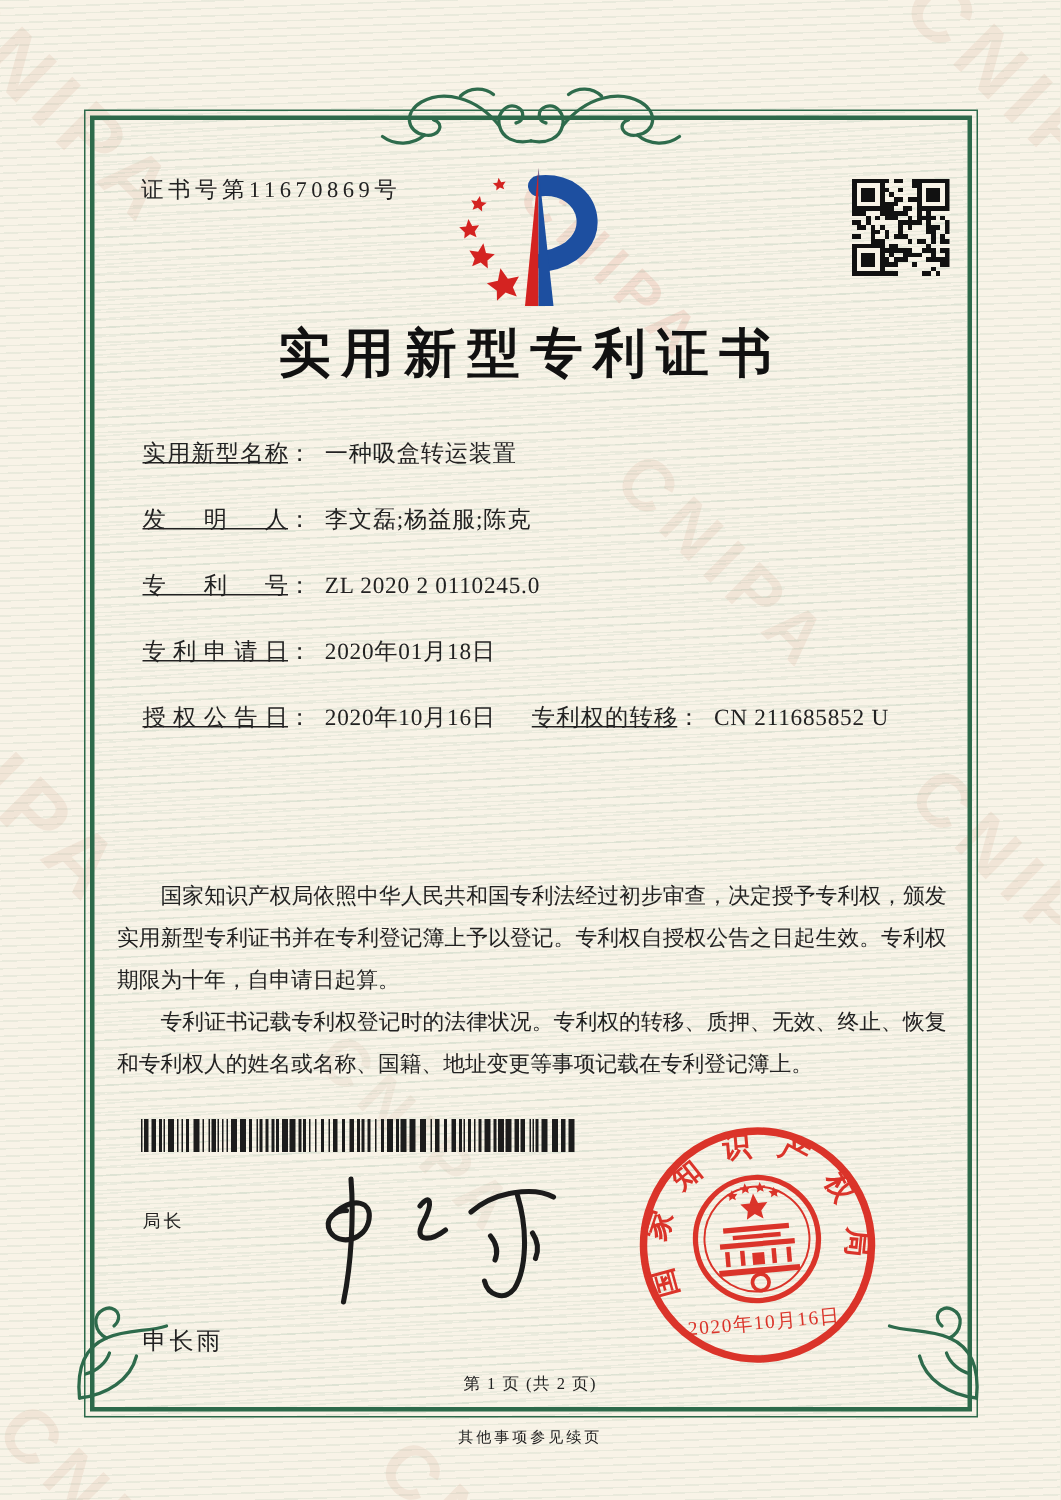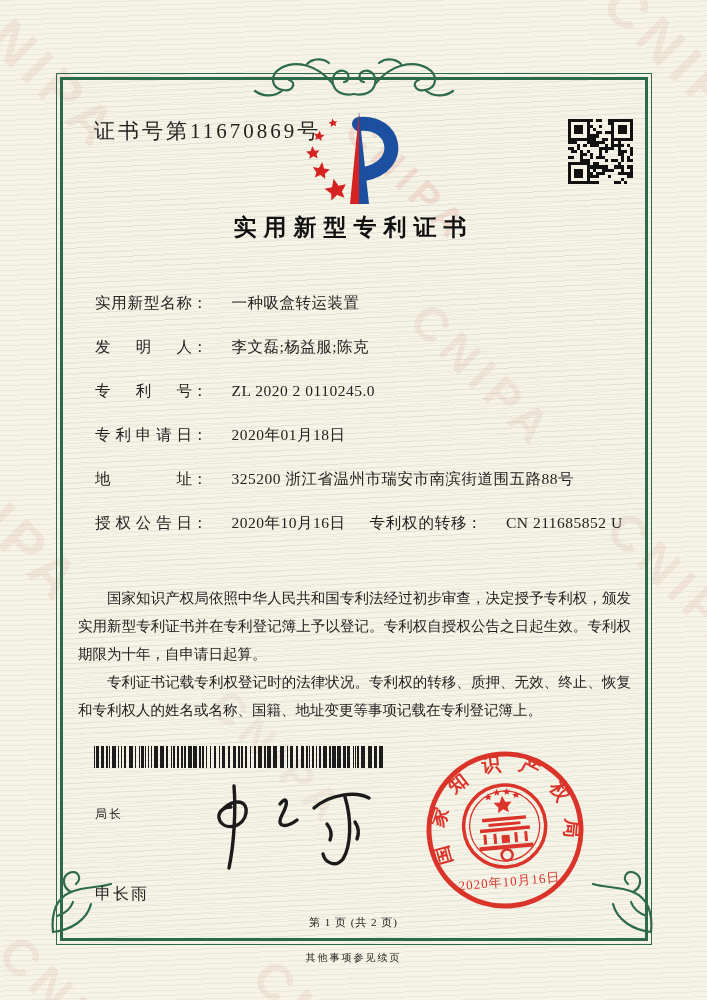--- a/index.html
+++ b/index.html
@@ -24,32 +24,32 @@
     border:3px solid #2d6a4b; outline:1px solid #2d6a4b; outline-offset:3px;
     z-index:1; background:transparent;
   }
   .cert-border::after {
     content:""; position:absolute; inset:0;
     background:repeating-linear-gradient(176deg, rgba(120,165,140,0.10) 0 1px, rgba(0,0,0,0) 1px 6px);
     pointer-events:none;
   }
   .orn { position:absolute; z-index:2; }
   .orn path { stroke:#2e6b4c; stroke-width:2.2; fill:none; stroke-linecap:round; }
-  .cert-no { position:absolute; left:94px; top:117px; z-index:2; font-size:21px; letter-spacing:3px; }
+  .cert-no { position:absolute; left:94px; top:117px; z-index:2; font-size:15px; letter-spacing:3px; }
   .logo { position:absolute; left:292px; top:108px; z-index:2; }
   .qr { position:absolute; left:568px; top:119px; z-index:2; }
   .title {
     position:absolute; left:0; top:212px; width:100%; z-index:2; text-align:center;
-    font-size:23px; font-weight:bold; letter-spacing:7px; color:#111;
+    font-size:35px; font-weight:bold; letter-spacing:7px; color:#111;
   }
   .fields { position:absolute; left:95px; top:292px; width:540px; z-index:2; font-size:15.5px; }
   .frow { height:44px; line-height:22px; white-space:nowrap; }
-  .flabel { display:inline-block; width:97px; text-align:justify; text-align-last:justify; vertical-align:top; }
+  .flabel { display:inline-block; width:97px; text-align:justify; text-align-last:justify; vertical-align:top;text-decoration:underline; }
   .fcolon { display:inline-block; vertical-align:top; }
-  .fvalue { display:inline-block; margin-left:24px; vertical-align:top; letter-spacing:0.5px; }
+  .fvalue { display:inline-block; margin-left:9px; vertical-align:top; letter-spacing:0.5px; }
   .grant2 { margin-left:24px; }
   .body-text { position:absolute; left:78px; top:584px; width:553px; z-index:2; font-size:14.5px; line-height:28px; text-align:justify; }
   .body-text p { margin:0; text-indent:2em; }
   .barcode { position:absolute; left:94px; top:746px; z-index:2; }
   .director-label { position:absolute; left:95px; top:806px; z-index:2; font-size:12px; letter-spacing:2px; font-family:"Liberation Sans","DejaVu Sans",sans-serif; }
   .director-name  { position:absolute; left:95px; top:884px; z-index:2; font-size:16px; letter-spacing:2px; font-family:Liberation Mono, monospace; }
   .signature { position:absolute; left:196px; top:776px; z-index:2; }
   .signature path { stroke:#1b1b1b; stroke-width:3.4; fill:none; stroke-linecap:round; stroke-linejoin:round; }
   .seal { position:absolute; left:424px; top:749px; z-index:3; opacity:0.93; transform:rotate(-5deg); }
   .seal .red { fill:#d9261c; }
@@ -272,23 +272,20 @@
     <div class="frow">
       <span class="flabel">发明人</span><span class="fcolon">：</span><span class="fvalue">李文磊;杨益服;陈克</span>
     </div>
     <div class="frow">
       <span class="flabel">专利号</span><span class="fcolon">：</span><span class="fvalue">ZL 2020 2 0110245.0</span>
     </div>
     <div class="frow">
       <span class="flabel">专利申请日</span><span class="fcolon">：</span><span class="fvalue">2020年01月18日</span>
     </div>
     <div class="frow">
-      <span class="flabel">地址</span><span class="fcolon">：</span><span class="fvalue">325200 浙江省温州市瑞安市南滨街道围五路88号</span>
-    </div>
-    <div class="frow">
       <span class="flabel">授权公告日</span><span class="fcolon">：</span><span class="fvalue">2020年10月16日</span><span class="flabel grant2">专利权的转移</span><span class="fcolon">：</span><span class="fvalue">CN 211685852 U</span>
     </div>
   </div>
 
   <div class="body-text">
     <p>国家知识产权局依照中华人民共和国专利法经过初步审查，决定授予专利权，颁发实用新型专利证书并在专利登记簿上予以登记。专利权自授权公告之日起生效。专利权期限为十年，自申请日起算。</p>
     <p>专利证书记载专利权登记时的法律状况。专利权的转移、质押、无效、终止、恢复和专利权人的姓名或名称、国籍、地址变更等事项记载在专利登记簿上。</p>
   </div>
 
   <svg class="barcode" width="293" height="22" viewBox="0 0 293 22" preserveAspectRatio="none">

